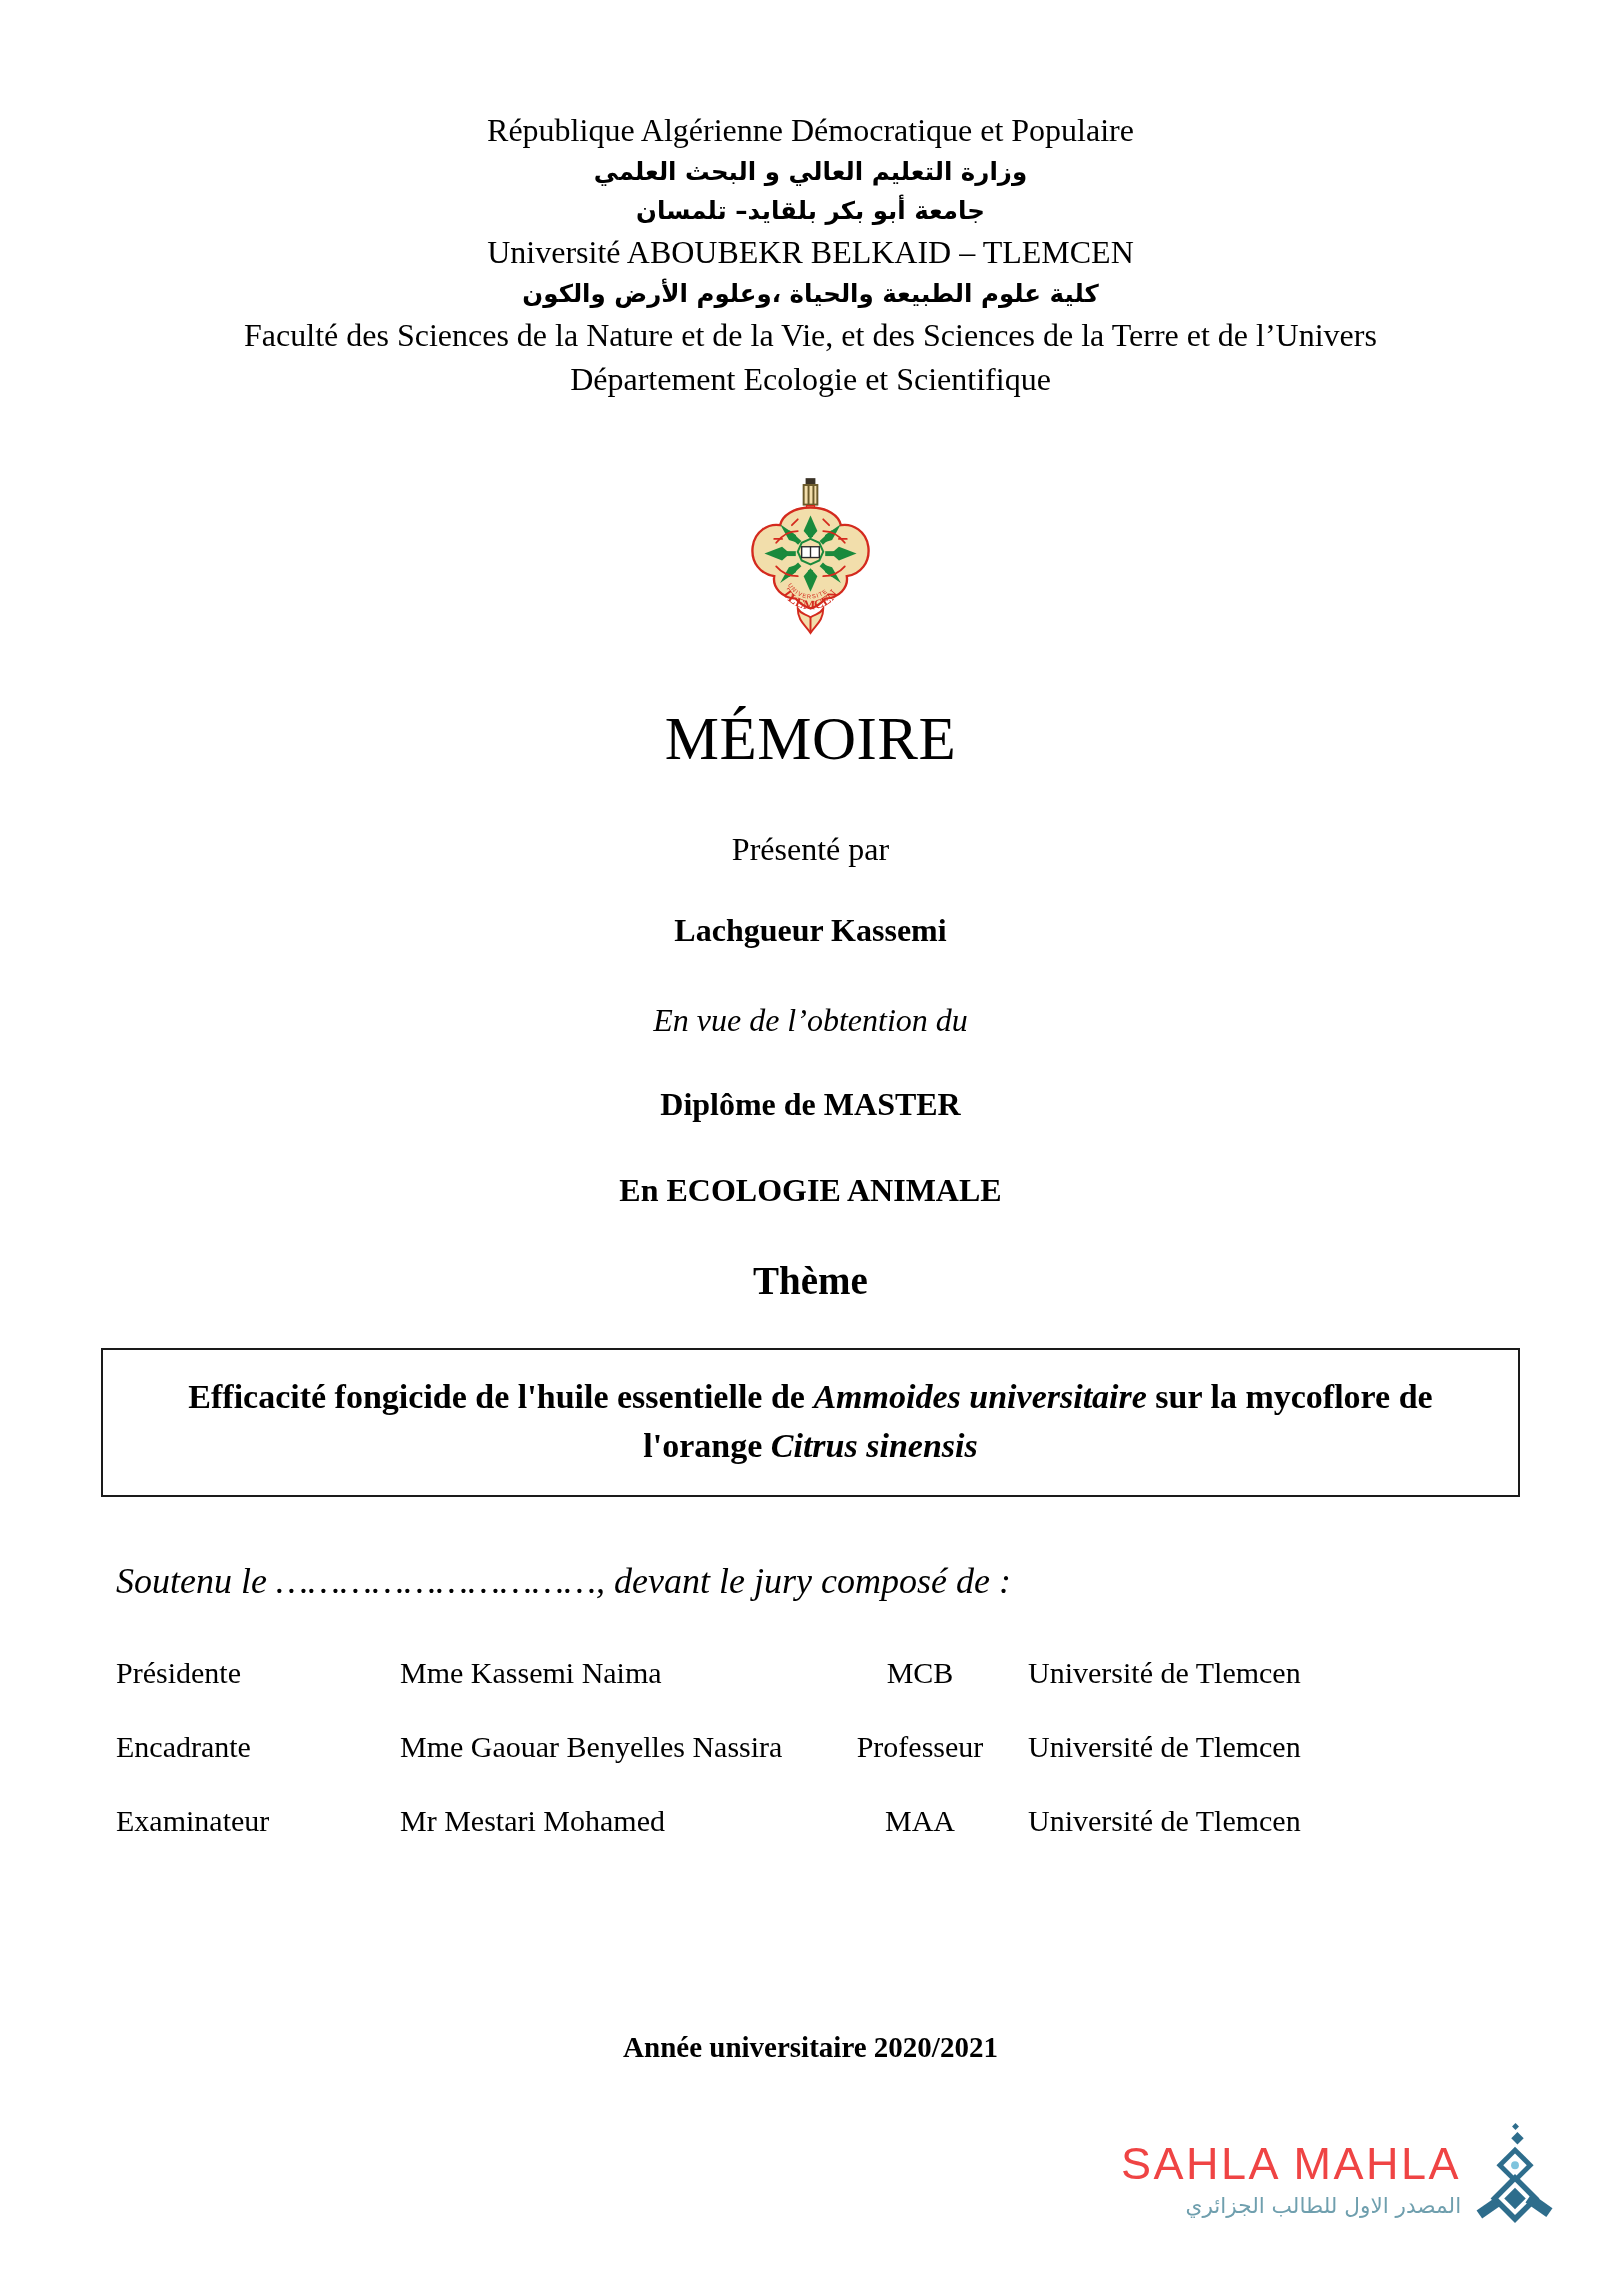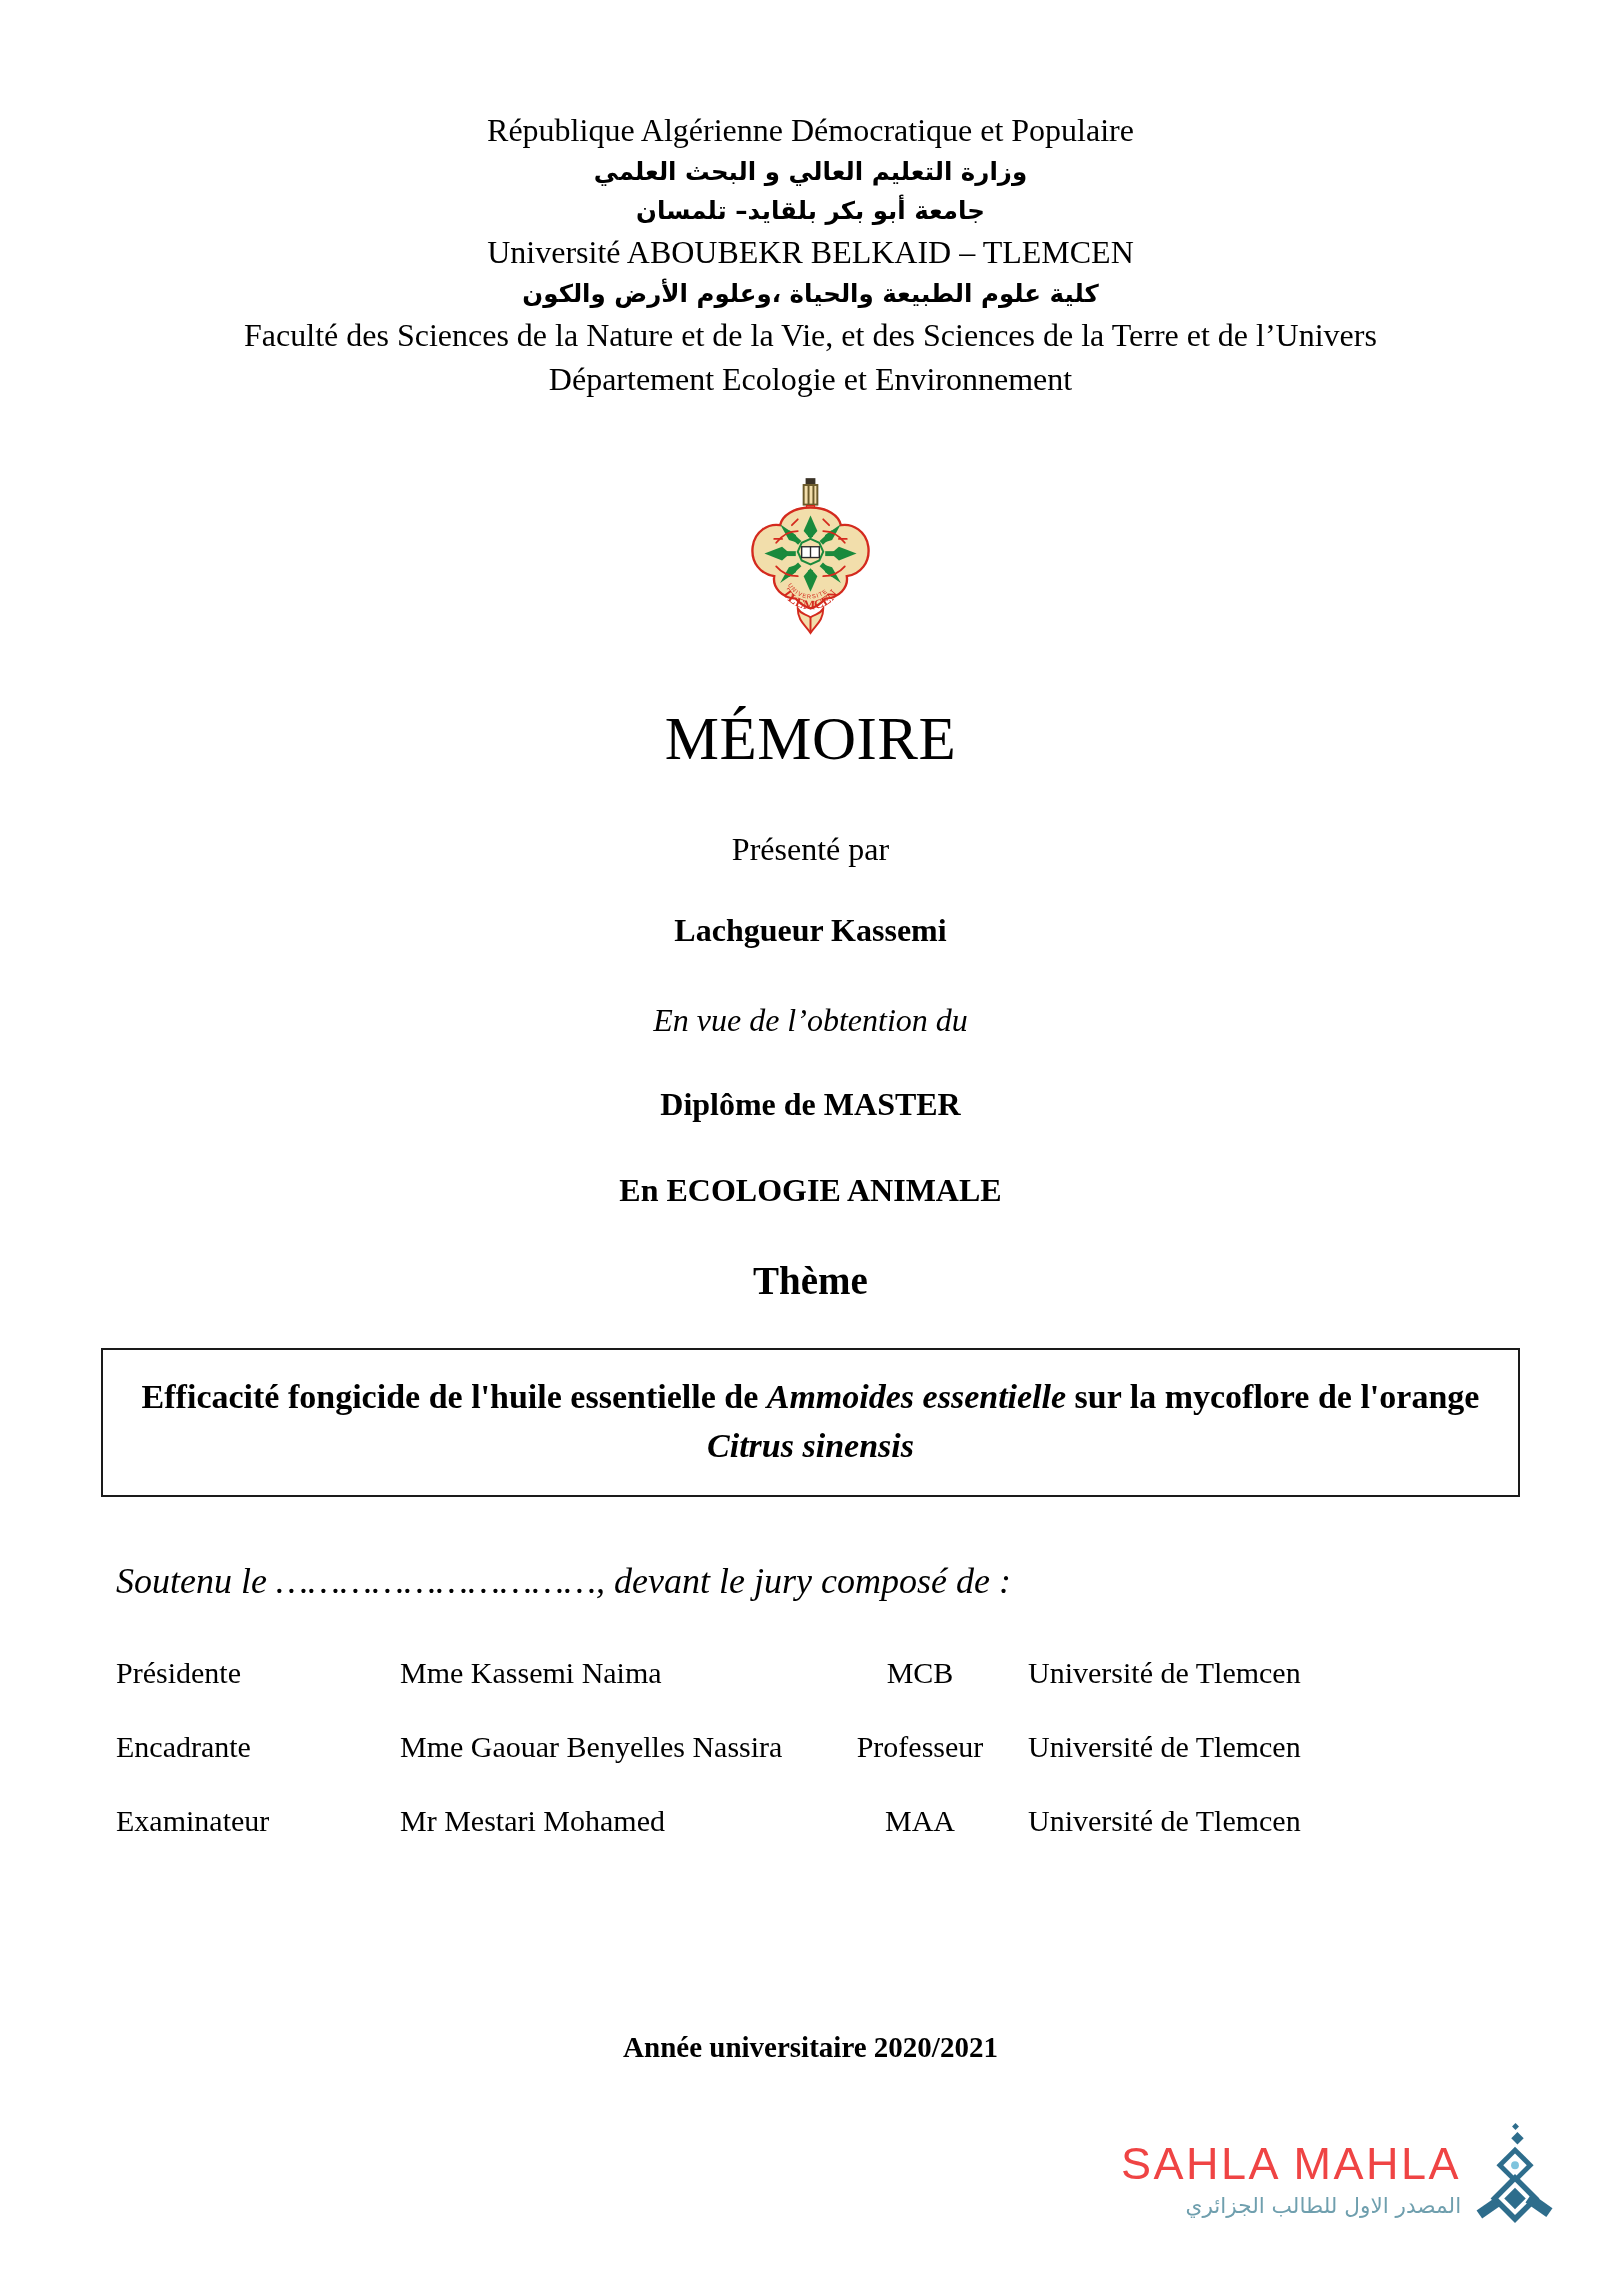--- a/index.html
+++ b/index.html
@@ -215,21 +215,21 @@
 
 <div class="page">
 
   <div class="header">
     <div class="hdr-fr">République Algérienne Démocratique et Populaire</div>
     <div class="hdr-ar">وزارة التعليم العالي و البحث العلمي</div>
     <div class="hdr-ar">جامعة أبو بكر بلقايد– تلمسان</div>
     <div class="hdr-fr">Université ABOUBEKR BELKAID – TLEMCEN</div>
     <div class="hdr-ar">كلية علوم الطبيعة والحياة ،وعلوم الأرض والكون</div>
     <div class="hdr-fr">Faculté des Sciences de la Nature et de la Vie, et des Sciences de la Terre et de l’Univers</div>
-    <div class="hdr-fr">Département Ecologie et Environnement</div>
+    <div class="hdr-fr">Département Ecologie et Scientifique</div>
   </div>
 
   <div class="logo-wrap">
     <svg width="147" height="162" viewBox="0 0 150 165">
 
       <rect x="70" y="0" width="10" height="6" fill="#3a3226"></rect>
       <rect x="67" y="6" width="16" height="22" fill="#6b5a2a"></rect>
       <rect x="69" y="8" width="3" height="18" fill="#f2deab"></rect>
       <rect x="74" y="8" width="3" height="18" fill="#f2deab"></rect>
       <rect x="79" y="8" width="2" height="18" fill="#f2deab"></rect>
@@ -309,21 +309,21 @@
   <div class="envue">En vue de l’obtention du</div>
 
   <div class="diplome">Diplôme de MASTER</div>
 
   <div class="specialite">En ECOLOGIE ANIMALE</div>
 
   <div class="theme-label">Thème</div>
 
   <div class="theme-box">
     <div class="theme-title">
-      <span>Efficacité fongicide de l'huile essentielle de </span><i>Ammoides essentielle</i><span> sur la mycoflore de l'orange </span><i>Citrus sinensis</i>
+      <span>Efficacité fongicide de l'huile essentielle de </span><i>Ammoides universitaire</i><span> sur la mycoflore de l'orange </span><i>Citrus sinensis</i>
     </div>
   </div>
 
   <div class="soutenu">Soutenu le …………………………, devant le jury composé de :</div>
 
   <div class="jury">
     <div class="jury-row">
       <div class="jc-role">Présidente</div>
       <div class="jc-name">Mme Kassemi Naima</div>
       <div class="jc-grade">MCB</div>

